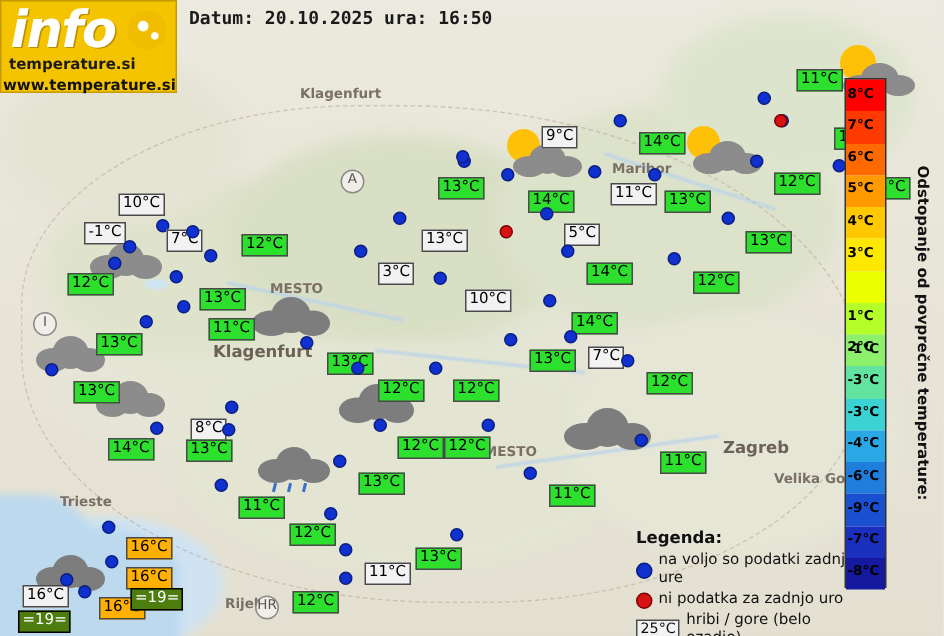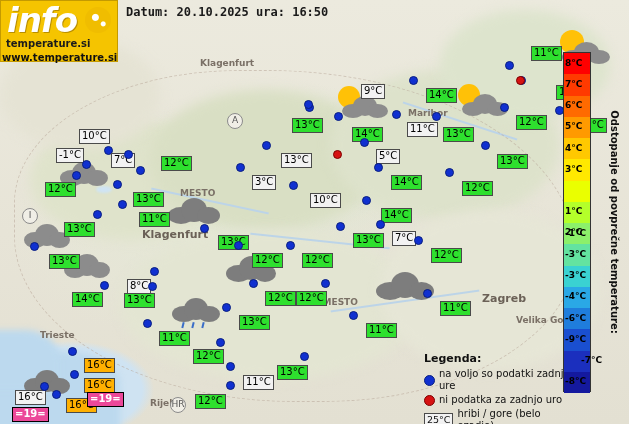--- a/index.html
+++ b/index.html
@@ -53,21 +53,21 @@
   .chip{
     position:absolute;
     font-family:"DejaVu Sans", sans-serif;
     font-size:10px;color:#000;
     border:1px solid #4a4a4a;
     padding:0px 2px 1px 2px;
     white-space:nowrap;
     line-height:12px;
     box-sizing:border-box;
   }
-  .sea-chip{background:#ec4899;color:#fff;border-color:#000;font-weight:bold;}
+  .sea-chip{background:#4d7c0f;color:#fff;border-color:#000;font-weight:normal;}
   .white-chip{background:#f2f2f2;}
   .dot{
     position:absolute;width:7px;height:7px;border-radius:50%;
     background:#1030d0;border:1px solid #0a1f80;
   }
   .dot.red{background:#d61212;border-color:#7e0000;}
 
   
   .cloud{position:absolute;}
   .cloud .c1,.cloud .c2,.cloud .c3{position:absolute;background:#8c8c8c;border-radius:50%;}
@@ -383,15 +383,15 @@
     <div class="lab" data-name="color-scale-label" style="top: 90.625px;">4°C</div>
     <div class="lab" data-name="color-scale-label" style="top: 111.875px;">3°C</div>
     <div class="lab" data-name="color-scale-label" style="top: 127px; margin-top: 48px;">2°C</div>
     <div class="lab" data-name="color-scale-label" style="top: 154.375px;">1°C</div>
     <div class="lab" data-name="color-scale-label" style="top: 175.625px;">-1°C</div>
     <div class="lab" data-name="color-scale-label" style="top: 196.875px;">-3°C</div>
     <div class="lab" data-name="color-scale-label" style="top: 218.125px;">-3°C</div>
     <div class="lab" data-name="color-scale-label" style="top: 239.375px;">-4°C</div>
     <div class="lab" data-name="color-scale-label" style="top: 260.625px;">-6°C</div>
     <div class="lab" data-name="color-scale-label" style="top: 281.875px;">-9°C</div>
-    <div class="lab" data-name="color-scale-label" style="top: 303.125px; padding-left: 16px;">-7°C</div>
+    <div class="lab" data-name="color-scale-label" style="top: 303.125px;">-7°C</div>
     <div class="lab" data-name="color-scale-label" style="top: 324.375px;">-8°C</div>
   </div>
 
 </body></html>

